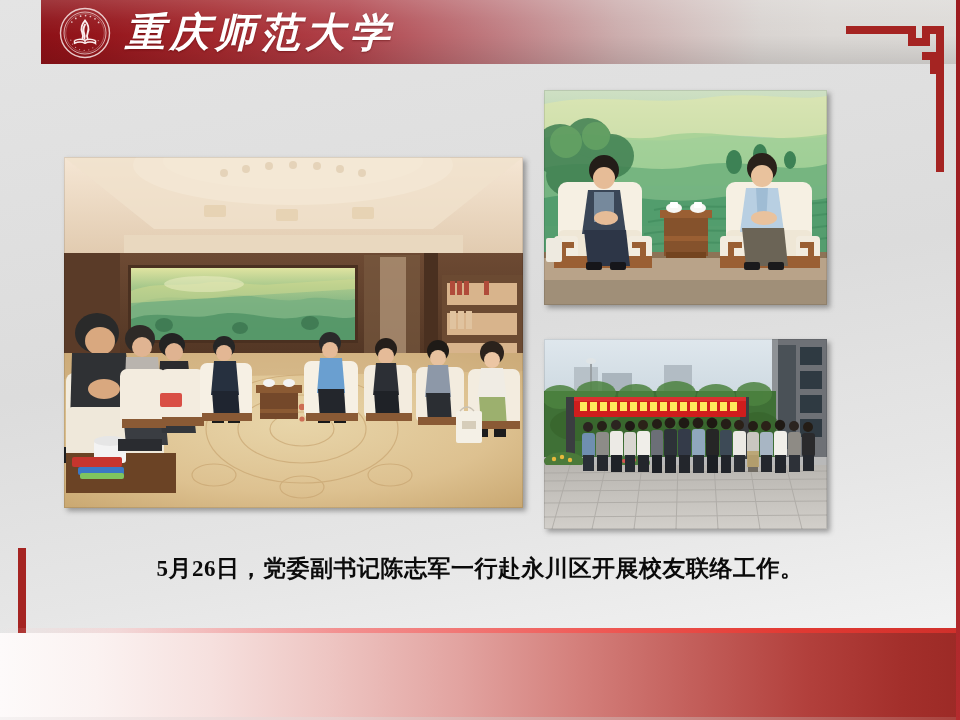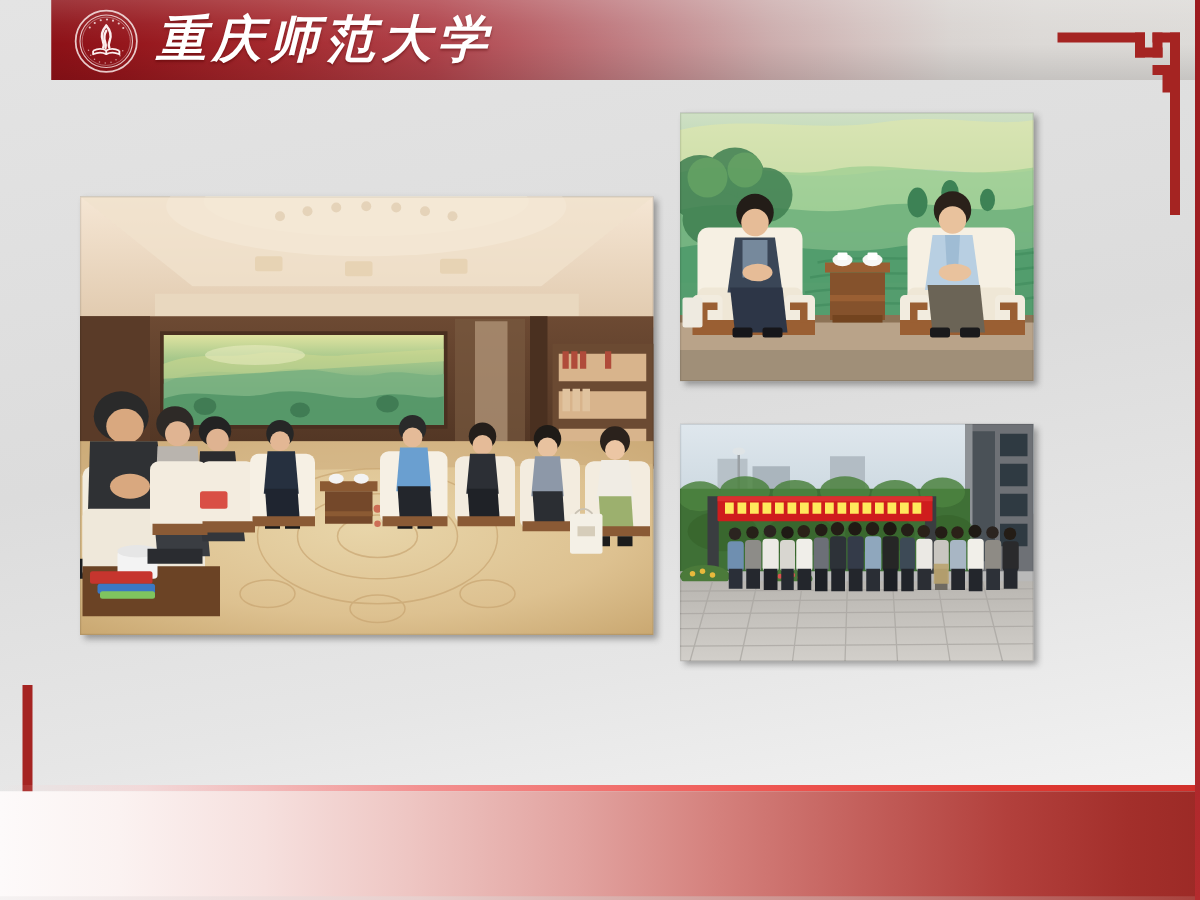--- a/index.html
+++ b/index.html
@@ -784,19 +784,20 @@
           </g>
         <g>
             <rect x="203" y="112" width="12" height="16" fill="#b9a36f" opacity="0.9"></rect>
           </g>
       </g>
       <rect x="0" y="0" width="283" height="190" fill="none" stroke="rgba(0,0,0,0.10)" stroke-width="2"></rect>
     </svg>
   </div>
 
   <div id="caption-band"></div>
+  <div id="caption-text">5月26日，党委副书记陈志军一行赴永川区开展校友联络工作。</div>
 
   <div id="footer-stripe"></div>
   <div id="footer-band"></div>
   <div id="footer-bottom-edge"></div>
   <div id="right-trim"></div>
 
 </div>
 
 </body></html>

